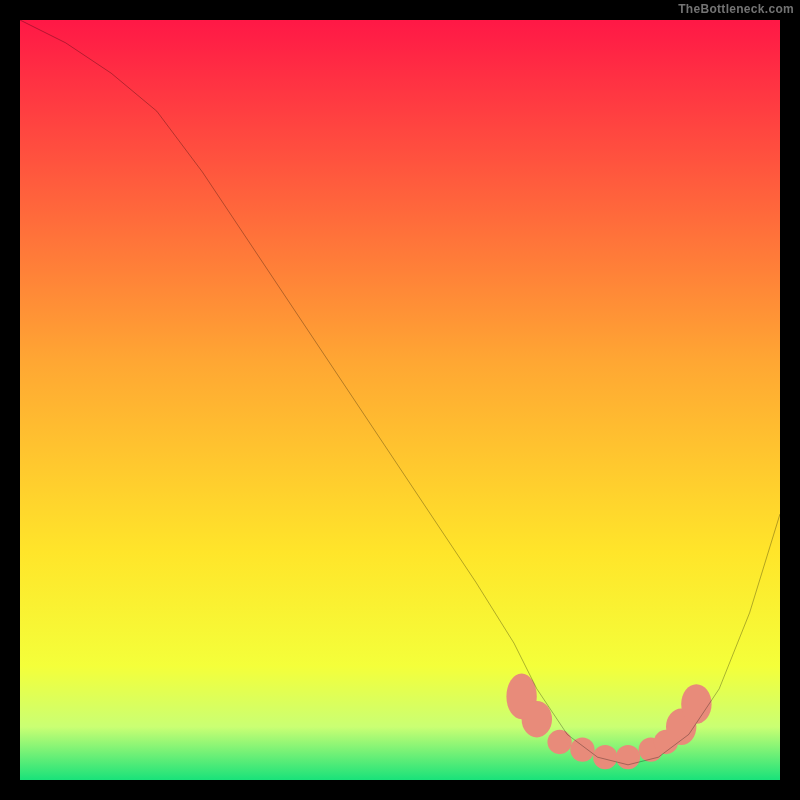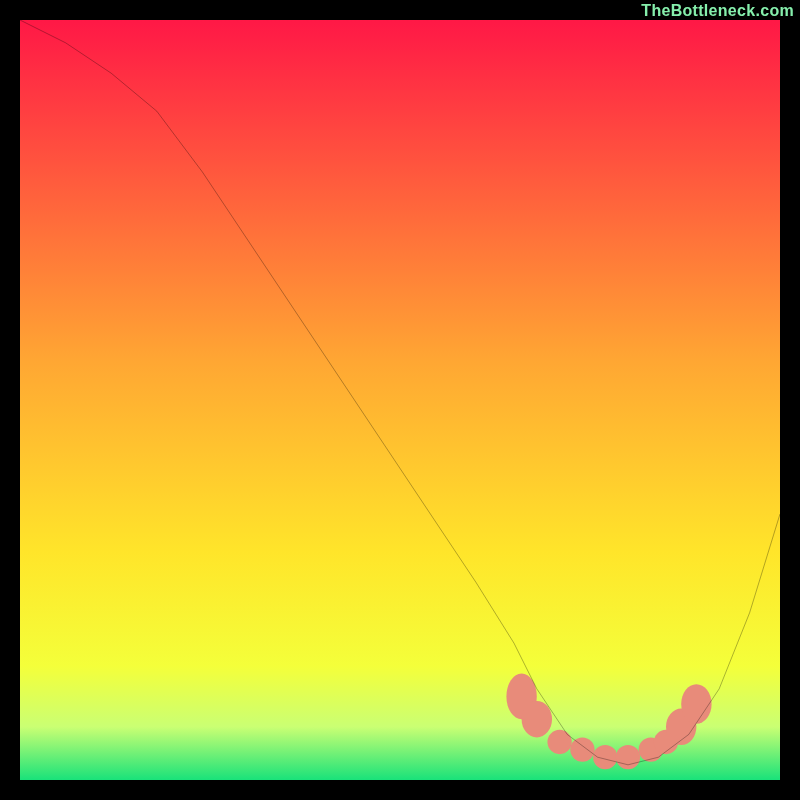--- a/index.html
+++ b/index.html
@@ -21,23 +21,23 @@
     position: absolute;
     left: 20px;
     top: 20px;
     width: 760px;
     height: 760px;
   }
   .attribution {
     position: absolute;
     top: 2px;
     right: 6px;
-    font-size: 16px;
+    font-size: 12px;
     font-weight: bold;
-    color: #86efac;
+    color: #737373;
     letter-spacing: 0.3px;
   }
 </style>
 </head>
 <body>
 
 <div class="frame">
   <div class="attribution">TheBottleneck.com</div>
 
   <svg class="plot" viewBox="0 0 100 100" preserveAspectRatio="none">

